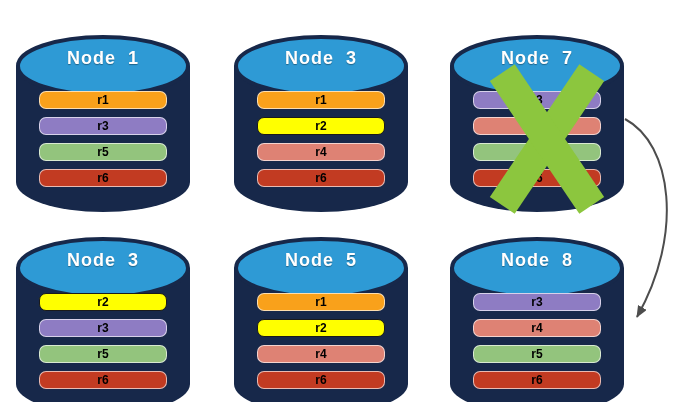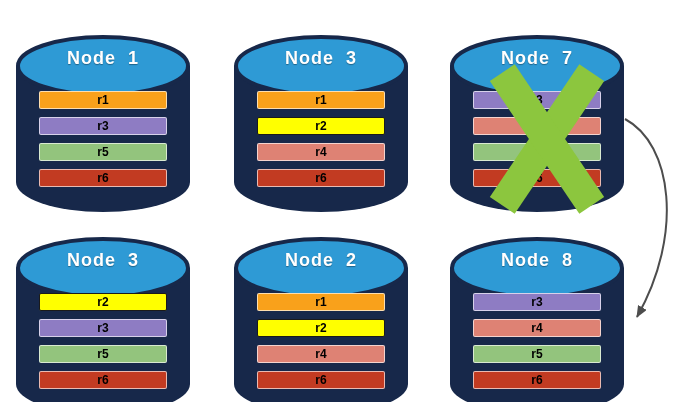--- a/index.html
+++ b/index.html
@@ -13,21 +13,21 @@
   .node-title {
     position:absolute; top:15px; left:0; right:0; text-align:center;
     color:#ffffff; font-weight:bold; font-size:18px; line-height:22px;
     letter-spacing:1px; white-space:pre; text-shadow:0 1px 1px rgba(0,0,0,0.35);
   }
   .bars {
     position:absolute; top:59px; left:27px; width:128px;
     display:flex; flex-direction:column; gap:8px;
   }
   .bar {
-    box-sizing:border-box; height:18px; border-radius:2px;
+    box-sizing:border-box; height:18px; border-radius:7px;
     border:1px solid rgba(255,255,255,0.65);
     color:#000000; font-weight:bold; font-size:12px; line-height:16px;
     text-align:center;
   }
   .x-overlay { position:absolute; left:472px; top:40px; width:150px; height:150px; z-index:5; }
   .arrow-overlay { position:absolute; left:0; top:0; width:676px; height:402px; z-index:6; pointer-events:none; }
 </style>
 </head>
 <body>
 
@@ -87,21 +87,21 @@
       <div class="bar" style="background-color: rgb(147, 196, 125); border-color: rgba(255, 255, 255, 0.65);">r5</div>
       <div class="bar" style="background-color: rgb(194, 59, 34); border-color: rgba(255, 255, 255, 0.65);">r6</div>
     </div>
   </div>
 
   <div class="node" style="left:230px;top:210px">
     <svg class="cyl" viewBox="0 0 182 184">
       <path d="M 4 34 L 4 150 A 87 30 0 0 0 178 150 L 178 34 Z" fill="#17284A"></path>
       <ellipse class="cyl-top" cx="91" cy="34" rx="85" ry="29" fill="#2E9AD5"></ellipse>
     </svg>
-    <div class="node-title">Node  2</div>
+    <div class="node-title">Node  5</div>
     <div class="bars">
       <div class="bar" style="background-color: rgb(249, 161, 27); border-color: rgba(255, 255, 255, 0.65);">r1</div>
       <div class="bar" style="background-color: rgb(255, 255, 0); border-color: rgb(26, 26, 26);">r2</div>
       <div class="bar" style="background-color: rgb(222, 130, 116); border-color: rgba(255, 255, 255, 0.65);">r4</div>
       <div class="bar" style="background-color: rgb(194, 59, 34); border-color: rgba(255, 255, 255, 0.65);">r6</div>
     </div>
   </div>
 
   <div class="node" style="left:446px;top:210px">
     <svg class="cyl" viewBox="0 0 182 184">

